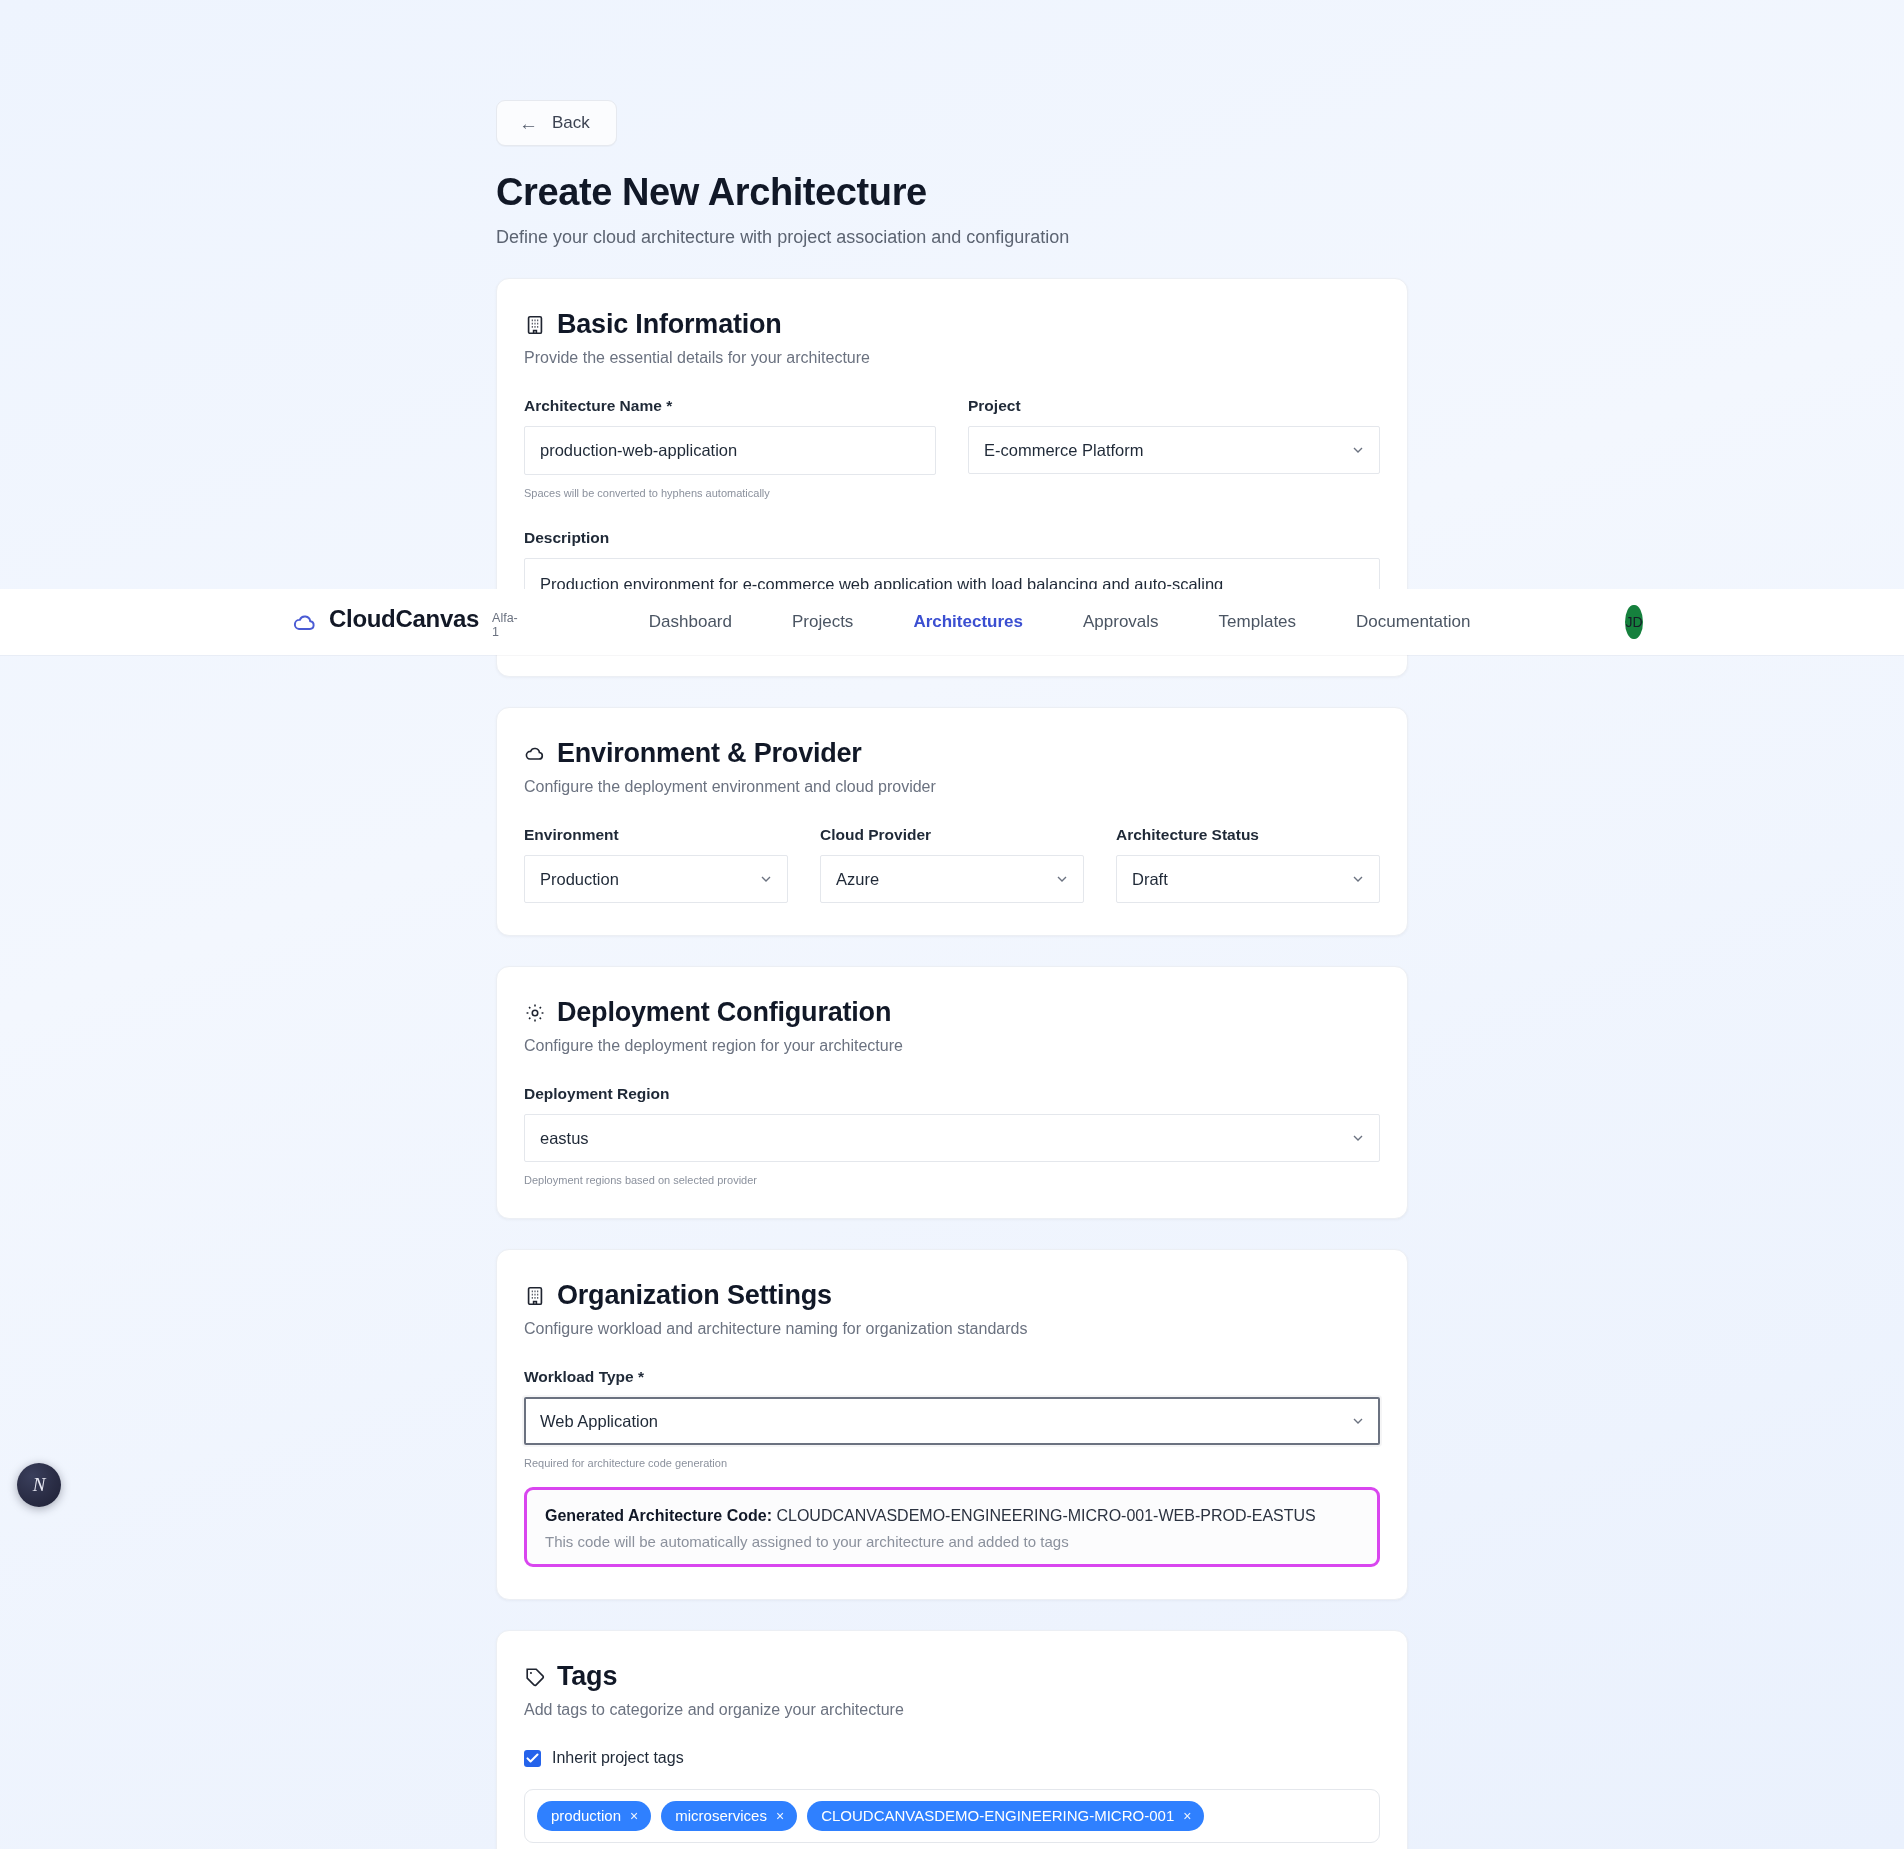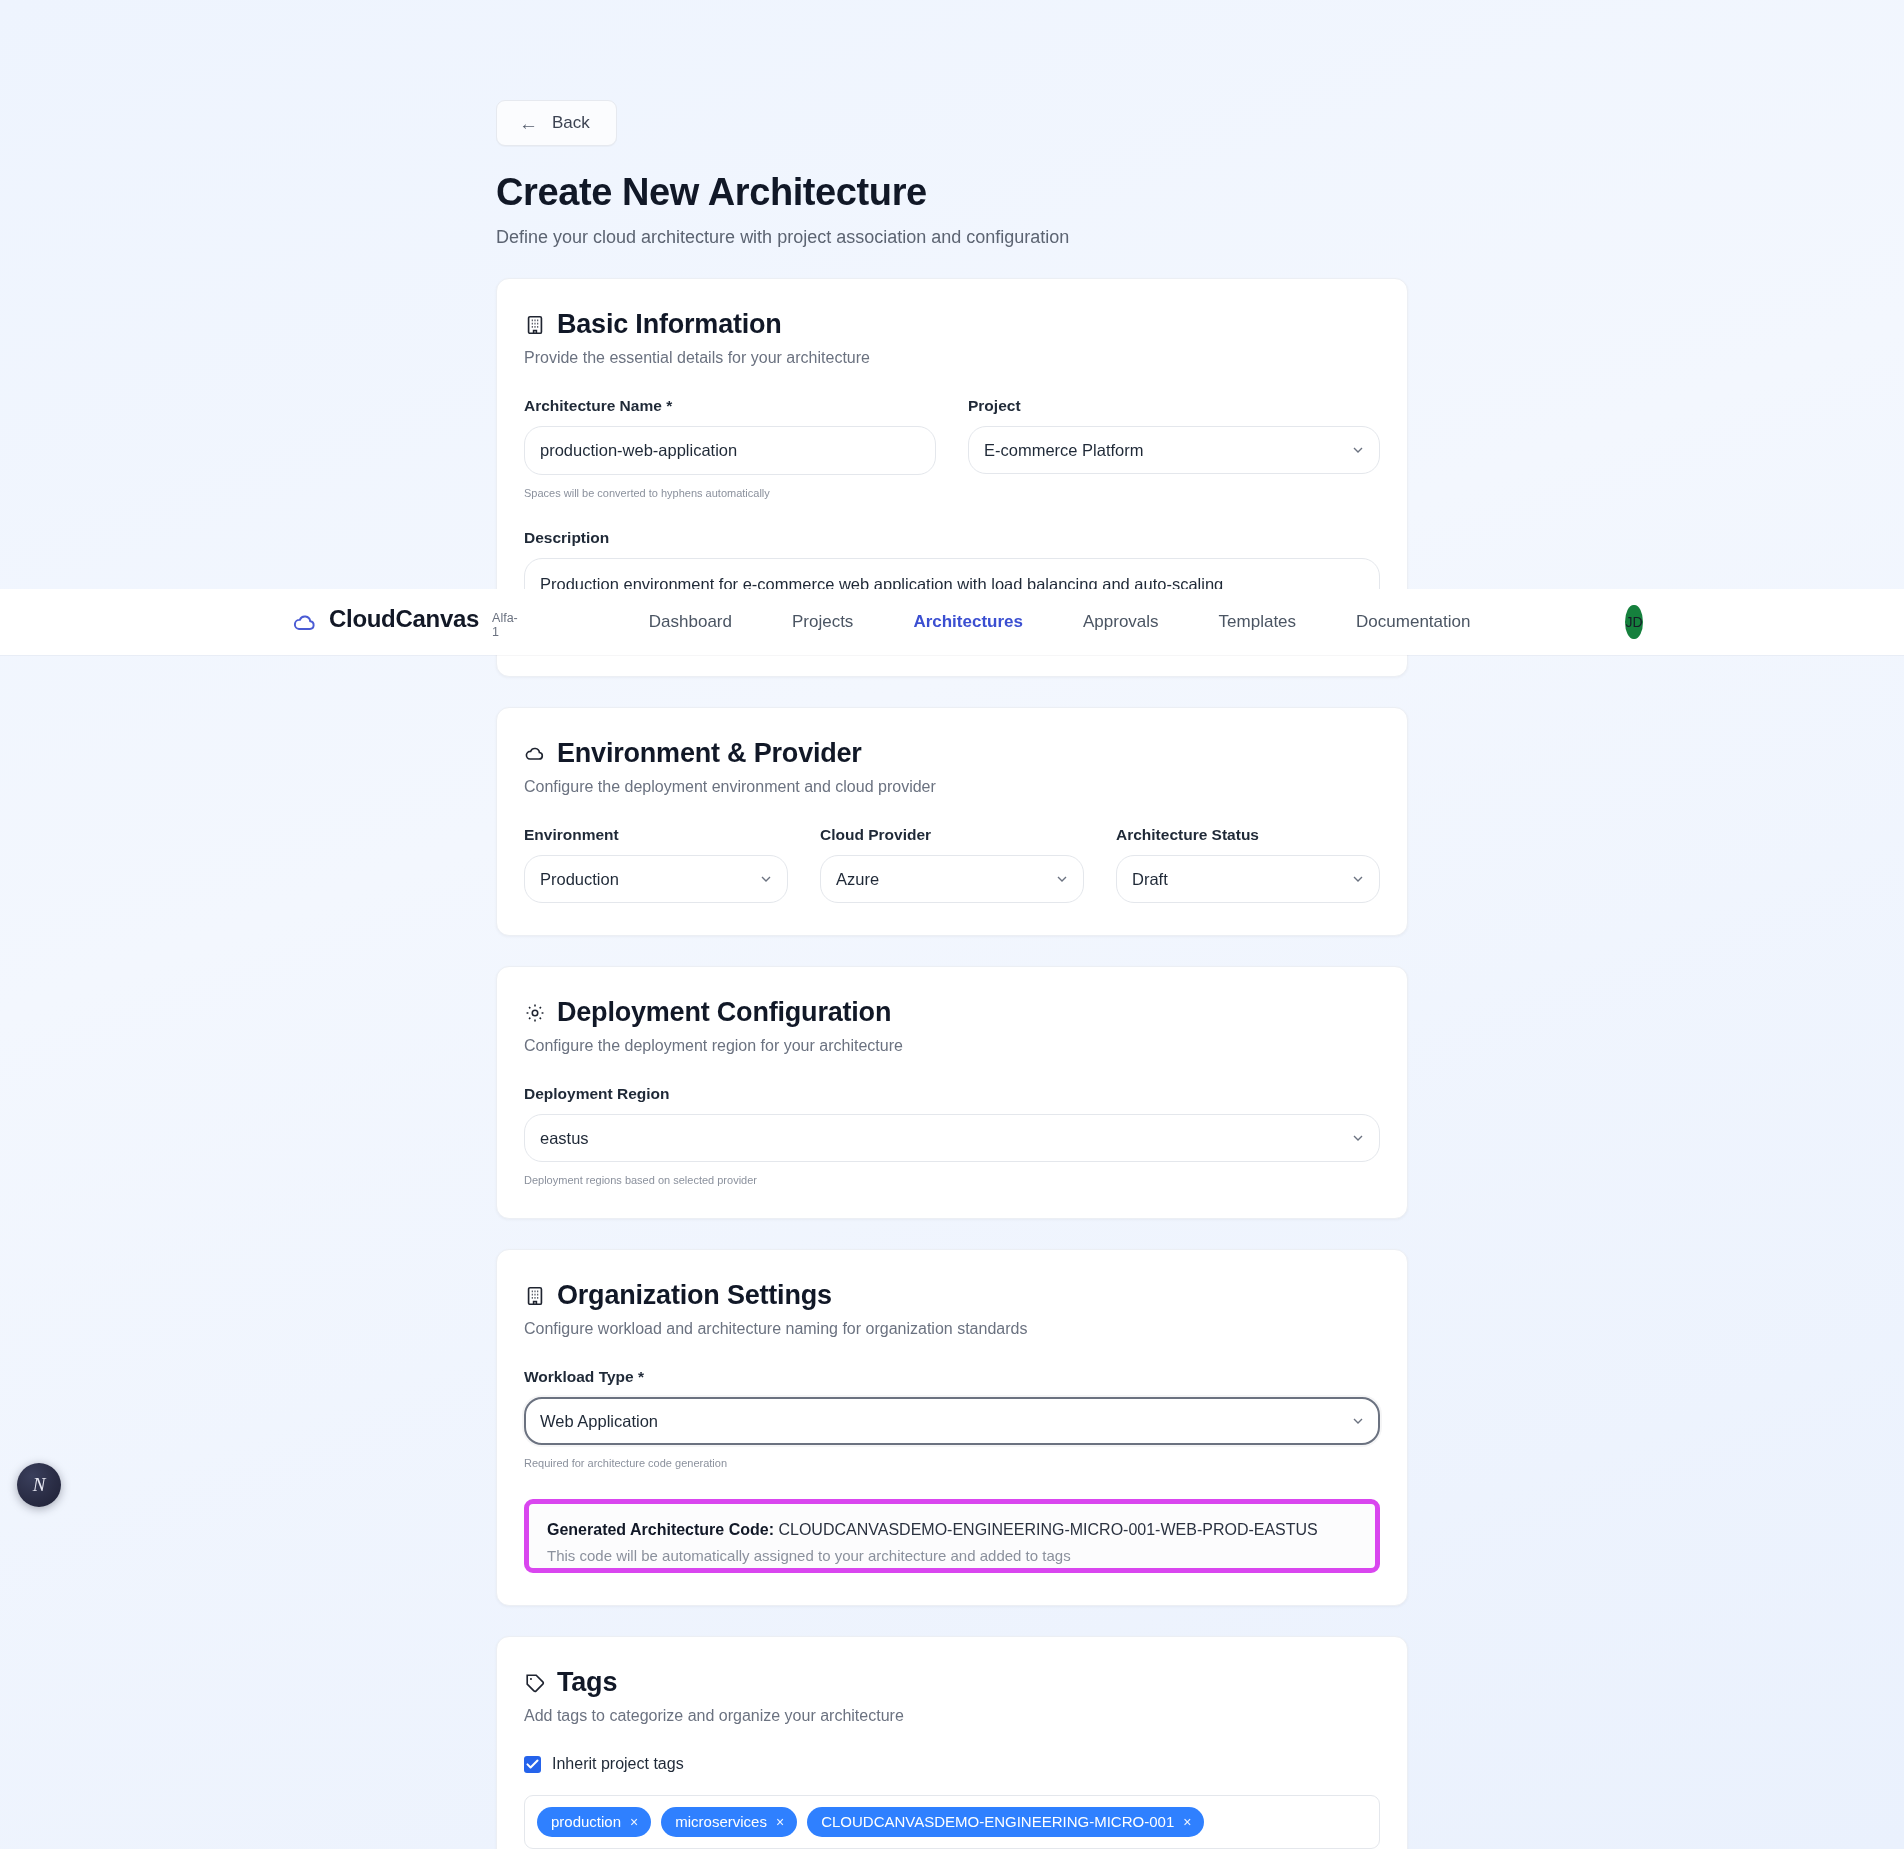--- a/index.html
+++ b/index.html
@@ -75,21 +75,21 @@
   .col { flex: 1 1 0; min-width: 0; }
   .label {
     display: block; font-size: 15.5px; font-weight: bold; color: #1f2937;
     margin-bottom: 11px;
   }
   .hint { font-size: 11px; color: #8b919d; margin-top: 12px; }
 
   .input, .select, .textarea {
     width: 100%;
     border: 1px solid #e4e7ec;
-    border-radius: 18px;
+    border-radius: 2px;
     background: #fff;
     font-family: "Liberation Sans", sans-serif;
     font-size: 16.5px;
     color: #1f2937;
     padding: 14px 15px;
     outline: none;
   }
   .textarea { height: 82px; resize: none; line-height: 1.45; }
   .select-wrap { position: relative; }
   .select {
@@ -105,25 +105,25 @@
   .chev svg { width: 16px; height: 16px; display: block; }
 
   .select.focused {
     border: 2px solid #6b7280;
     padding: 13px 39px 13px 14px;
     box-shadow: 0 0 0 2px rgba(107,114,128,.07);
   }
 
   
   .gen-box {
-    margin-top: 30px;
+    margin-top: 18px;
     background: #fcfcfd;
-    border: 5px solid #d946ef;
+    border: 3px solid #d946ef;
     border-radius: 9px;
-    padding: 17px 18px 4px 18px;
+    padding: 17px 18px 14px 18px;
   }
   .gen-line { font-size: 16px; color: #2b3240; }
   .gen-line b { font-weight: bold; color: #111827; }
   .gen-sub { font-size: 15px; color: #8b919d; margin-top: 8px; }
 
   
   .check-row { display: flex; align-items: center; gap: 11px; margin-top: 30px; }
   .cb {
     width: 17px; height: 17px; border-radius: 3px;
     background: #2563eb; position: relative; flex: none; cursor: pointer;

